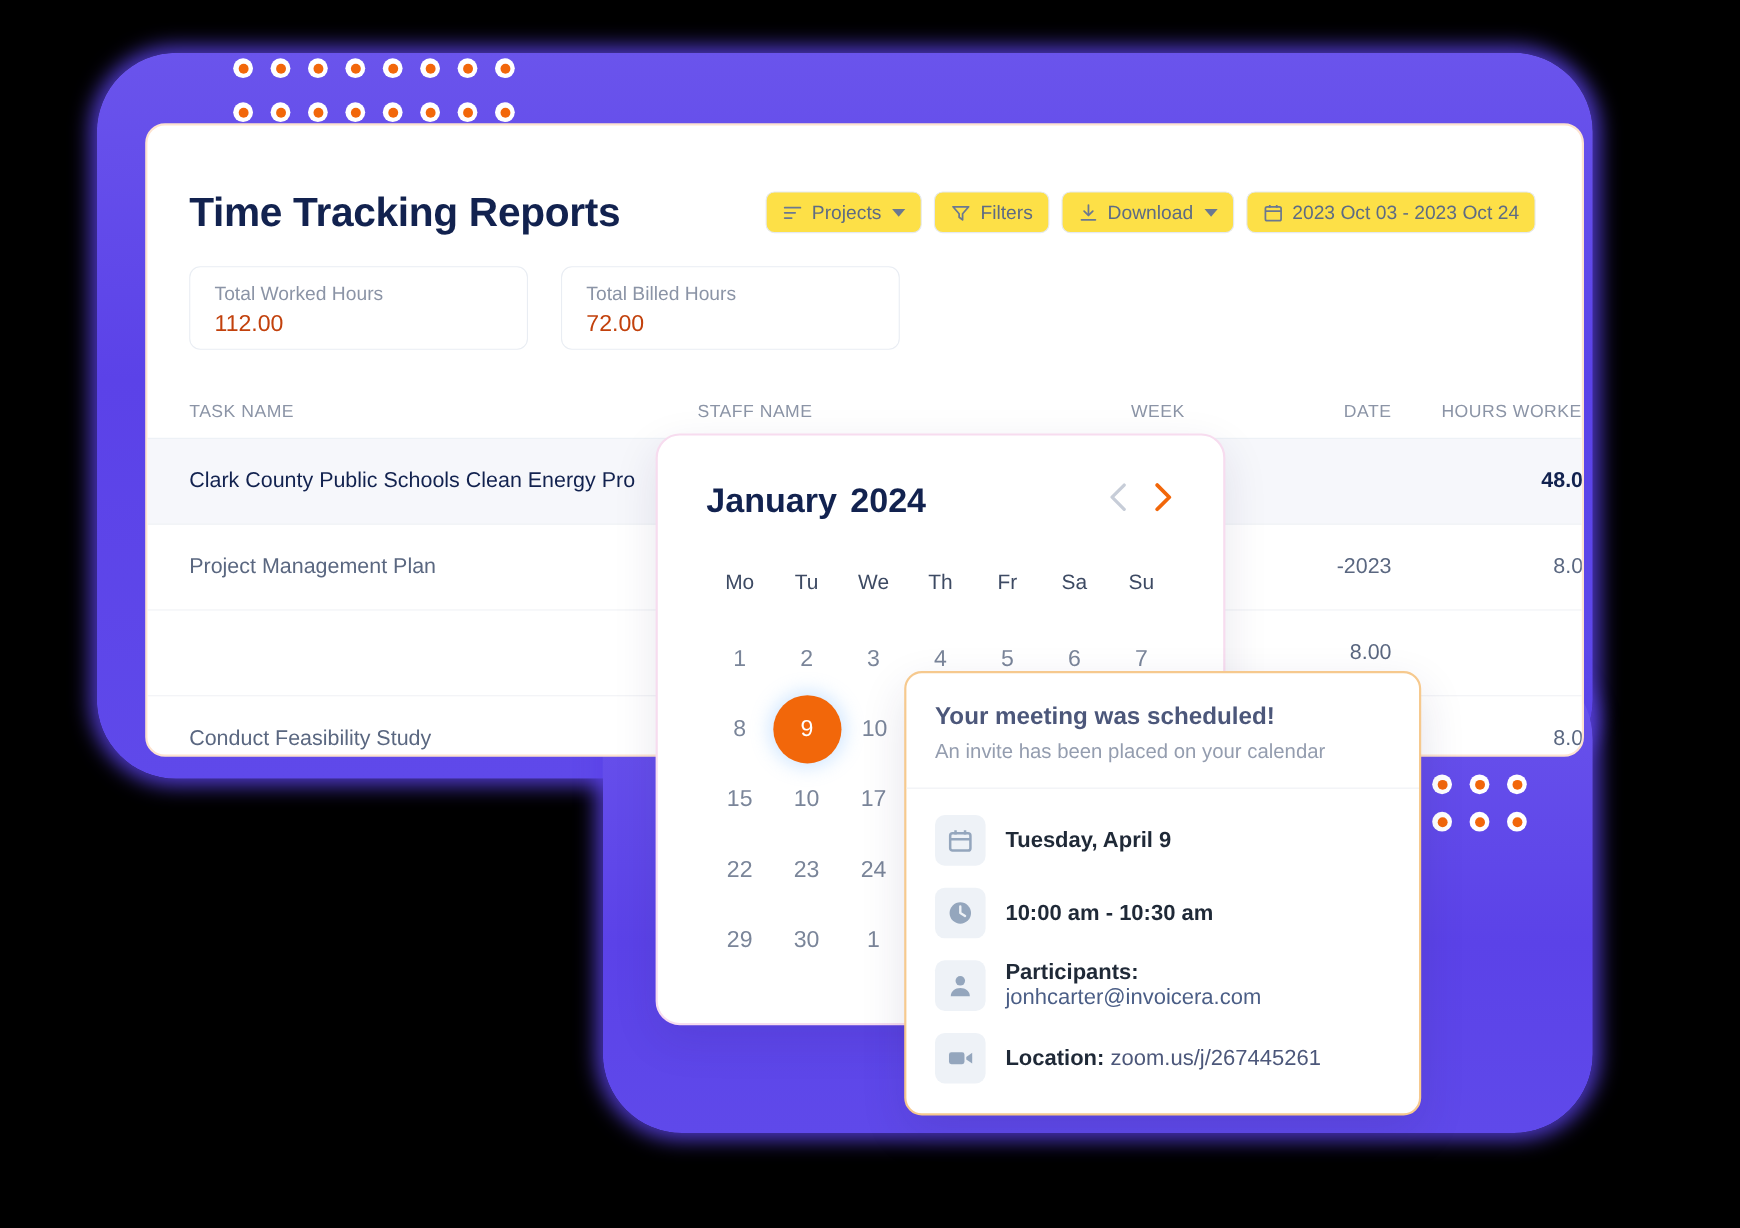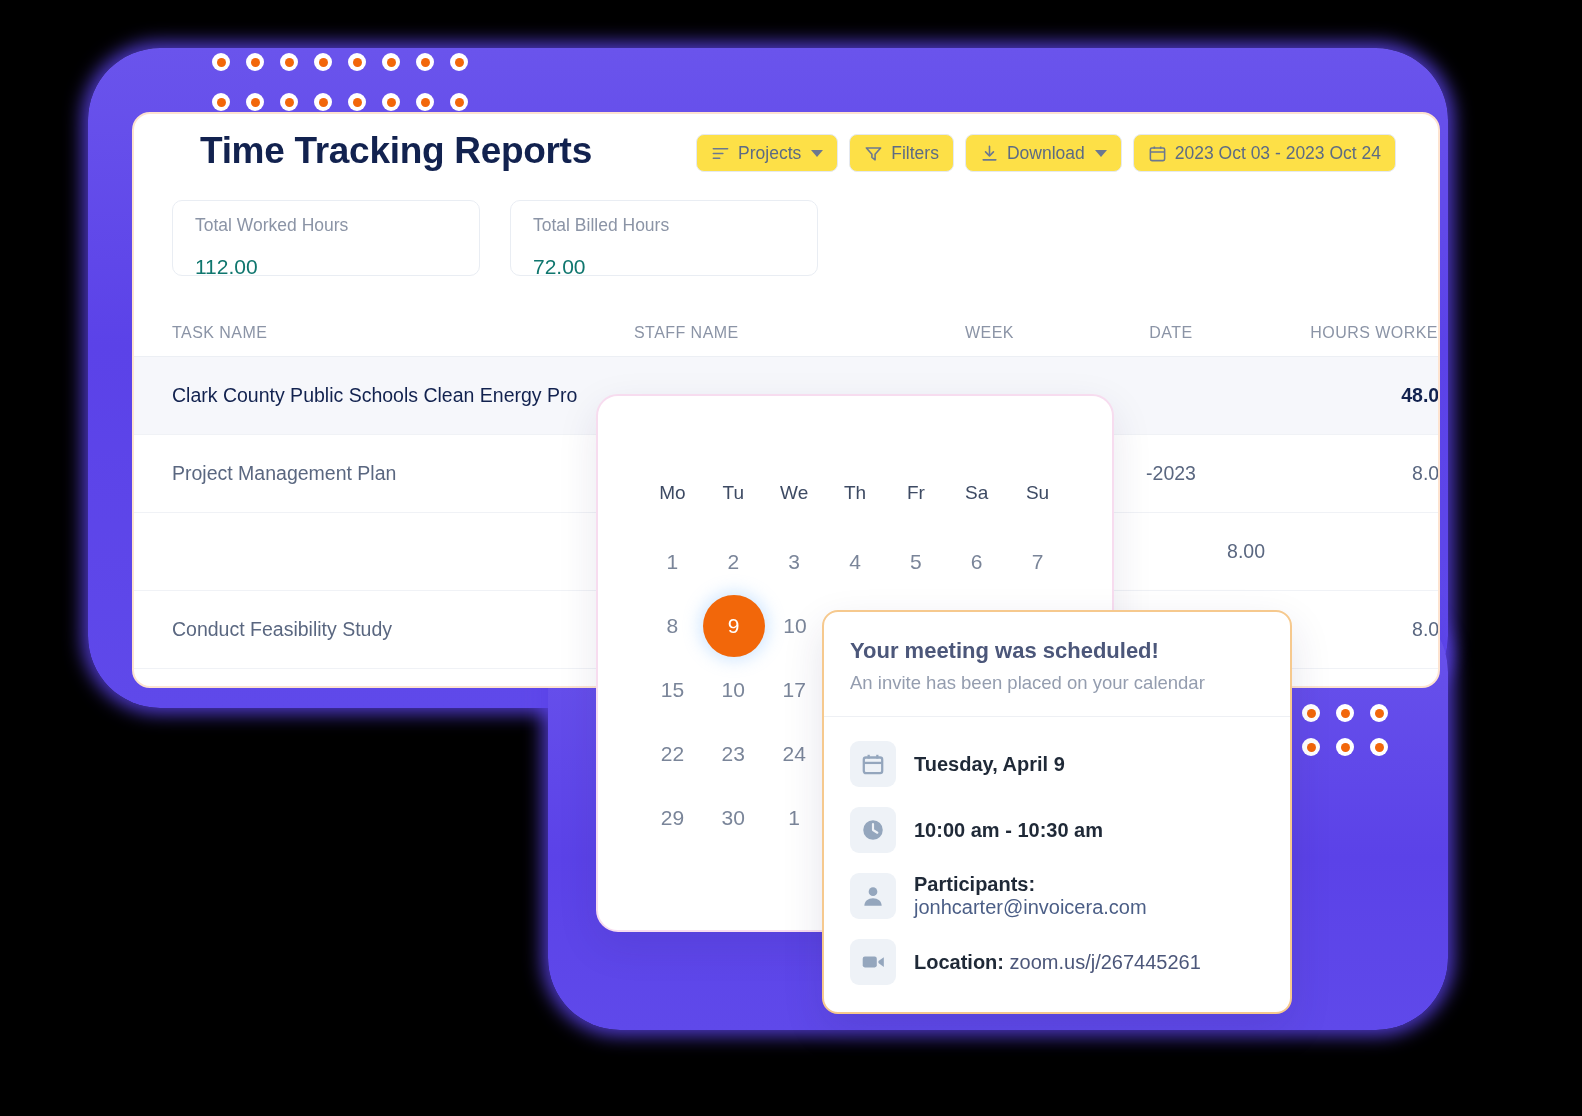--- a/index.html
+++ b/index.html
@@ -65,23 +65,22 @@
     left: 132px; top: 112px;
     width: 1308px; height: 576px;
     background: #ffffff;
     border: 2px solid #fde3d0;
     border-radius: 18px;
     z-index: 5;
     overflow: hidden;
   }
 
   .card-head {
-    display: flex; align-items: flex-end; justify-content: space-between;
-    padding: 16px 42px 0 38px;
-    margin-left: 28px;
+    display: flex; align-items: center; justify-content: space-between;
+    padding: 58px 42px 0 38px;
   }
   #page-title {
     font-size: 37px; font-weight: bold; color: #12224f;
     letter-spacing: -0.3px;
   }
 
   .toolbar { display: flex; align-items: center; gap: 11px; }
   .tb-btn {
     display: flex; align-items: center; gap: 8px;
     height: 38px; padding: 0 14px;
@@ -99,21 +98,21 @@
   }
 
   
   .stats { display: flex; gap: 30px; padding: 28px 38px 0 38px; }
   .stat {
     width: 308px; height: 76px;
     border: 1px solid #e9edf3; border-radius: 10px;
     padding: 12px 22px;
   }
   .stat-label { font-size: 17.5px; color: #8b94a6; line-height: 1.45; }
-  .stat-value { font-size: 21px; color: #0f766e; margin-top: 17px; }
+  .stat-value { font-size: 21px; color: #c2410c; margin-top: 3px; }
 
   
   #reports-table { margin-top: 33px; width: 100%; }
   .trow {
     display: grid;
     grid-template-columns: 462px 268px 175px 188px 185px;
     align-items: center;
     padding: 0 38px;
   }
   .thead {
@@ -128,21 +127,21 @@
     border-bottom: 1px solid #f0f2f6;
   }
   .tbody-row.is-selected {
     background: #f6f7fb;
     color: #12224f;
     font-weight: normal;
   }
   .tbody-row.is-selected .c-hours { color: #12224f; font-weight: bold; }
   .c-task { overflow: hidden; white-space: nowrap; }
   .c-hours { text-align: right; }
-  .c-week, .c-date { text-align: center; }
+  .c-week, .c-date { text-align: right; }
   .thead .c-hours { text-align: right; }
 
   
   #calendar-popup {
     position: absolute;
     left: 596px; top: 394px;
     width: 518px; height: 538px;
     background: #ffffff;
     border: 2px solid #f7dcef;
     border-radius: 22px;
@@ -333,20 +332,37 @@
           <div class="c-staff"></div>
           <div class="c-week"></div>
           <div class="c-date"></div>
           <div class="c-hours">8.00</div>
         </div>
       </div>
   </div>
 </div>
 
 <div id="calendar-popup">
+  <div class="cal-head">
+    <div class="cal-title">
+      <span>January</span><span class="cal-year">2024</span>
+    </div>
+    <div class="cal-nav">
+      <span>
+        <svg width="22" height="32" viewBox="0 0 22 32">
+            <polyline points="16,5 5,16 16,27" fill="none" stroke="#c7cdd8" stroke-width="3" stroke-linecap="round" stroke-linejoin="round"></polyline>
+          </svg>
+      </span>
+      <span>
+        <svg width="22" height="32" viewBox="0 0 22 32">
+            <polyline points="6,5 17,16 6,27" fill="none" stroke="#f2670a" stroke-width="3.4" stroke-linecap="round" stroke-linejoin="round"></polyline>
+          </svg>
+      </span>
+    </div>
+  </div>
   <div class="cal-dow" id="cal-dow">
       <div>Mo</div>
       <div>Tu</div>
       <div>We</div>
       <div>Th</div>
       <div>Fr</div>
       <div>Sa</div>
       <div>Su</div>
     </div>
   <div class="cal-grid" id="cal-grid">

